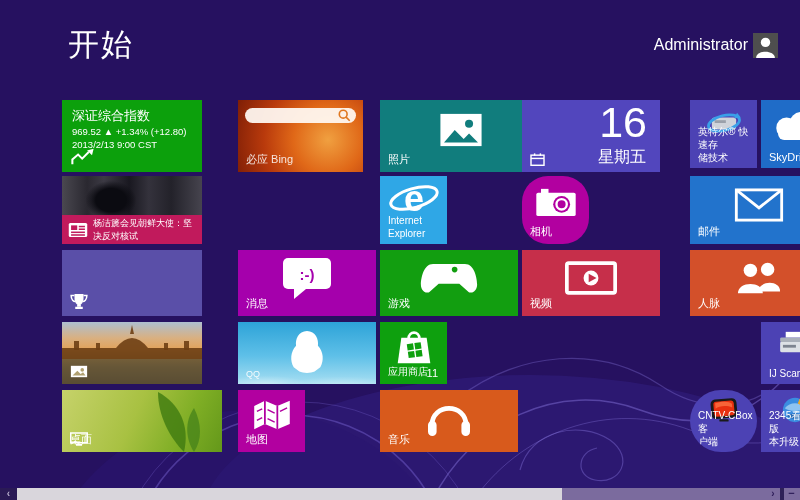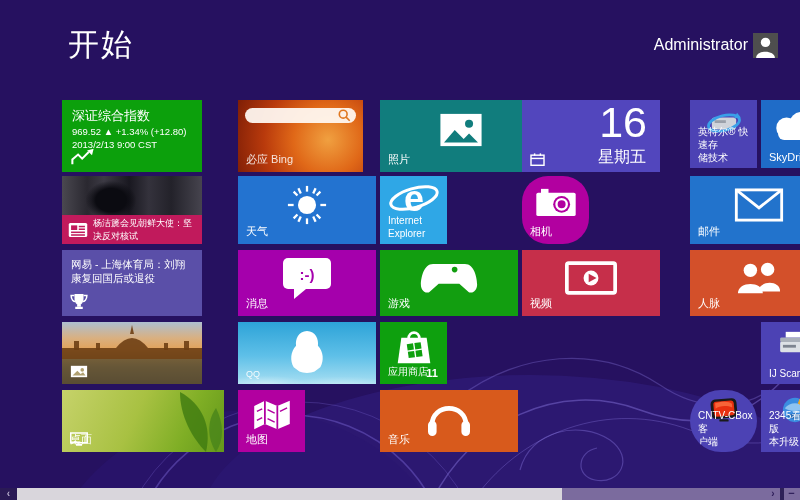--- a/index.html
+++ b/index.html
@@ -25,22 +25,22 @@
     background:linear-gradient(90deg,#4a4850 0%,#2a2830 18%,#3c3a44 30%,#191820 48%,#34323c 62%,#23222a 78%,#46444e 100%);}
   .news-photo:after{content:"";position:absolute;inset:0;
     background:radial-gradient(ellipse 34px 26px at 35% 62%,#0b0b11 0%,#0b0b11 45%,transparent 75%);}
   .news-banner{position:absolute;left:0;bottom:0;right:0;height:29px;background:#C11A5C;display:flex;align-items:center;}
   .news-banner svg{flex:0 0 auto;margin:0 5px 0 6px;}
   .news-text{font-size:9px;line-height:1.35;padding-right:4px;}
   #t-netease{left:62px;top:250px;width:140px;height:66px;background:#5A4FA8;}
   .ne-text{position:absolute;left:9px;top:7px;right:7px;font-size:10.5px;line-height:1.35;}
   #t-photo{left:62px;top:322px;width:140px;height:62px;
     background:linear-gradient(180deg,#aebfd0 0%,#d9b081 26%,#e0a45f 42%,#9c7a48 58%,#7c6844 72%,#5e523a 100%);}
-  #t-desktop{left:62px;top:390px;width:140px;height:62px;
-    background:linear-gradient(115deg,#c6d26a 0%,#a8c142 45%,#7fae25 75%,#64981a 100%);padding-left:22px;}
+  #t-desktop{left:62px;top:390px;width:160px;height:62px;
+    background:linear-gradient(115deg,#c6d26a 0%,#a8c142 45%,#7fae25 75%,#64981a 100%);}
   #t-bing{left:238px;top:100px;width:125px;height:72px;
     background:radial-gradient(circle at 72% 55%,#f0a040 0%,#e06818 35%,#b93a0c 65%,#7e1e06 100%);}
   .bing-search{position:absolute;left:7px;top:8px;right:7px;height:15px;background:rgba(255,250,244,.93);
     border-radius:9px;display:flex;align-items:center;justify-content:flex-end;padding-right:5px;box-sizing:border-box;}
   #t-photos{left:380px;top:100px;width:162px;height:72px;background:#117D7D;}
   #t-calendar{left:522px;top:100px;width:138px;height:72px;background:#5246BD;}
   .cal-day{position:absolute;top:-2px;right:13px;font-size:43px;font-weight:300;}
   .cal-week{position:absolute;top:47px;right:14px;font-size:16px;}
   #t-weather{left:238px;top:176px;width:138px;height:68px;background:#2373D0;}
   #t-ie{left:380px;top:176px;width:67px;height:68px;background:#2FA7E6;}
@@ -48,21 +48,21 @@
   #t-camera{left:522px;top:176px;width:67px;height:68px;background:#B200A0;border-radius:26px;}
   #t-messaging{left:238px;top:250px;width:138px;height:66px;background:#A500AC;}
   #t-games{left:380px;top:250px;width:138px;height:66px;background:#129E10;}
   #t-video{left:522px;top:250px;width:138px;height:66px;background:#C62F4A;}
   #t-qq{left:238px;top:322px;width:138px;height:62px;
     background:linear-gradient(180deg,#2da3d8 0%,#5fc0e8 55%,#a8dff2 100%);}
   #t-qq:after{content:"";position:absolute;left:0;right:0;bottom:0;height:22px;
     background:radial-gradient(ellipse 60px 12px at 20% 100%,rgba(255,255,255,.4),transparent 70%),
                radial-gradient(ellipse 80px 14px at 75% 110%,rgba(255,255,255,.35),transparent 70%);}
   #t-store{left:380px;top:322px;width:67px;height:62px;background:#0EA00E;}
-  .badge{position:absolute;right:9px;bottom:5px;font-size:11px;font-weight:bold;}
+  .badge{position:absolute;right:9px;bottom:5px;font-size:11px;font-weight:normal;}
   #t-maps{left:238px;top:390px;width:67px;height:62px;background:#B200A0;}
   #t-music{left:380px;top:390px;width:138px;height:62px;background:#D85A1C;}
   #t-intel{left:690px;top:100px;width:67px;height:68px;background:#4C42B4;}
   #t-skydrive{left:761px;top:100px;width:67px;height:68px;background:#1F6CC8;}
   #t-mail{left:690px;top:176px;width:138px;height:68px;background:#2273CC;}
   #t-people{left:690px;top:250px;width:138px;height:66px;background:#D3502A;}
   #t-mig{left:690px;top:322px;width:67px;height:62px;background:#4C42B4;}
   #t-ijscan{left:761px;top:322px;width:67px;height:62px;background:#4C42B4;}
   #t-cntv{left:690px;top:390px;width:67px;height:62px;background:#4C42B4;border-radius:31px;}
   #t-2345{left:761px;top:390px;width:67px;height:62px;background:#4C42B4;}
@@ -120,21 +120,20 @@
         <line x1="14" y1="5.5" x2="22" y2="5.5" stroke="#C11A5C" stroke-width="2"></line>
         <line x1="14" y1="9" x2="22" y2="9" stroke="#C11A5C" stroke-width="2"></line>
         <line x1="4" y1="13" x2="22" y2="13" stroke="#C11A5C" stroke-width="2"></line>
         <line x1="4" y1="16.5" x2="22" y2="16.5" stroke="#C11A5C" stroke-width="2"></line>
       </svg>
       <div class="news-text">杨洁篪会见朝鲜大使：坚决反对核试</div>
     </div>
   </div>
 
   <div class="tile" id="t-netease">
-    <div class="ne-text">网易 - 上海体育局：刘翔康复回国后或退役</div>
     <svg class="blicon" width="18" height="17" viewBox="0 0 24 22">
       <path d="M6 1 h12 v6 c0 5 -3 9 -6 9 s-6 -4 -6 -9 Z" fill="#fff"></path>
       <path d="M6 3 H1.5 c0 6 3.5 8 5.5 8 M18 3 h4.5 c0 6 -3.5 8 -5.5 8" stroke="#fff" fill="none" stroke-width="2"></path>
       <rect x="9.5" y="15" width="5" height="3" fill="#fff"></rect>
       <rect x="7" y="18" width="10" height="3" fill="#fff"></rect>
     </svg>
   </div>
 
   <div class="tile" id="t-photo">
     <svg width="140" height="62" viewBox="0 0 140 62" preserveAspectRatio="none">
@@ -189,40 +188,20 @@
     <div class="cal-day">16</div>
     <div class="cal-week">星期五</div>
     <svg class="blicon" width="15" height="13" viewBox="0 0 20 18">
       <rect x="1" y="3" width="18" height="14" fill="none" stroke="#fff" stroke-width="2"></rect>
       <line x1="1" y1="7.5" x2="19" y2="7.5" stroke="#fff" stroke-width="2"></line>
       <line x1="6" y1="0.5" x2="6" y2="4" stroke="#fff" stroke-width="2"></line>
       <line x1="14" y1="0.5" x2="14" y2="4" stroke="#fff" stroke-width="2"></line>
     </svg>
   </div>
 
-  <div class="tile" id="t-weather">
-    <svg class="cicon" width="42" height="42" viewBox="0 0 44 44">
-      <circle cx="22" cy="22" r="9.5" fill="#fff"></circle>
-      <g stroke="#fff" stroke-width="2.4">
-        <line x1="22" y1="2" x2="22" y2="8"></line>
-          <line x1="22" y1="36" x2="22" y2="42"></line>
-        <line x1="2" y1="22" x2="8" y2="22"></line>
-          <line x1="36" y1="22" x2="42" y2="22"></line>
-        <line x1="8" y1="8" x2="12" y2="12"></line>
-          <line x1="32" y1="32" x2="36" y2="36"></line>
-        <line x1="36" y1="8" x2="32" y2="12"></line>
-          <line x1="12" y1="32" x2="8" y2="36"></line>
-        <line x1="13" y1="4.5" x2="15.5" y2="10"></line>
-          <line x1="28.5" y1="34" x2="31" y2="39.5"></line>
-        <line x1="31" y1="4.5" x2="28.5" y2="10"></line>
-          <line x1="15.5" y1="34" x2="13" y2="39.5"></line>
-      </g>
-    </svg>
-    <div class="tl">天气</div>
-  </div>
 
   <div class="tile" id="t-ie">
     <svg class="ie-logo" width="52" height="44" viewBox="0 0 52 44">
       <text x="26" y="34" text-anchor="middle" font-size="36" font-weight="bold" fill="#fff" font-family="Liberation Sans, DejaVu Sans, sans-serif">e</text>
       <ellipse cx="26" cy="21" rx="24" ry="9.5" fill="none" stroke="#fff" stroke-width="3" transform="rotate(-16 26 21)"></ellipse>
     </svg>
     <div class="tl2" style="width:52px;white-space:normal;">Internet Explorer</div>
   </div>
 
   <div class="tile" id="t-camera">

